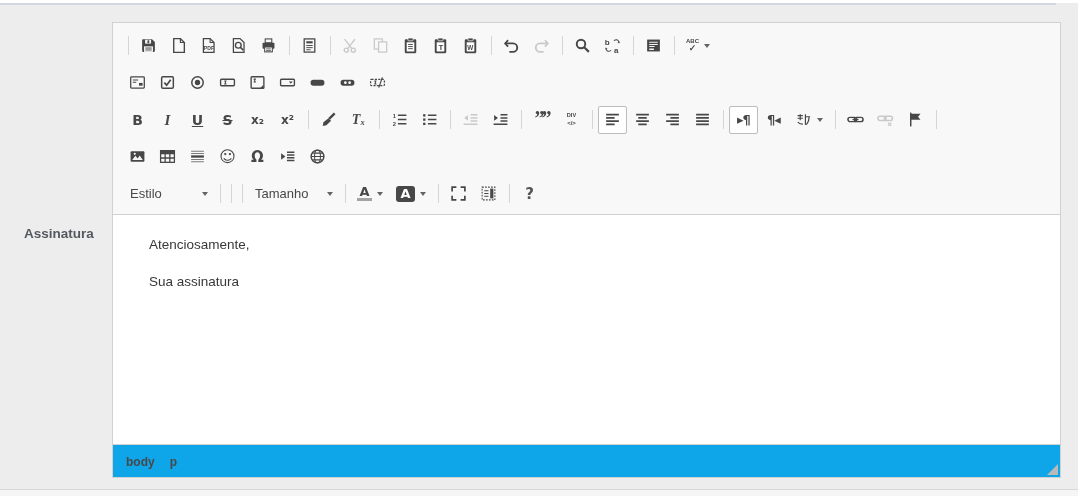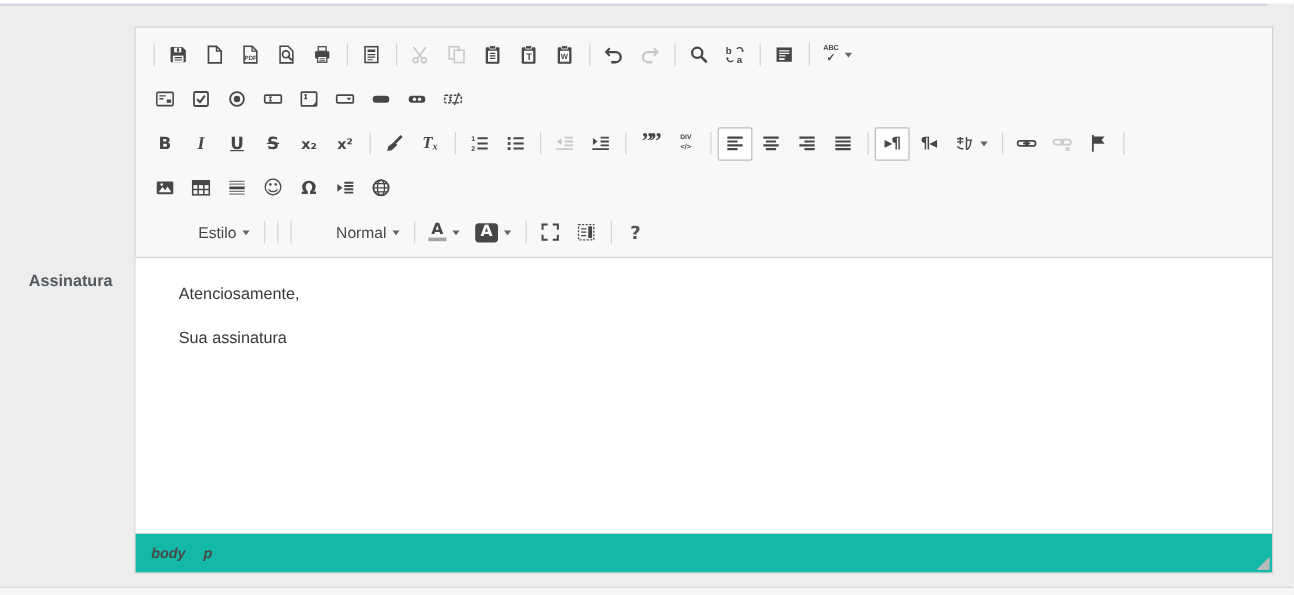--- a/index.html
+++ b/index.html
@@ -65,29 +65,29 @@
   [data-name="div-container-icon"] span:last-child{font-size:6px;margin-top:1px;}
   .caret{
     width:0;height:0;flex:none;
     border-left:3.5px solid transparent;border-right:3.5px solid transparent;
     border-top:4px solid #63636b;margin-left:5px;
   }
   .tb-combo{
     display:inline-flex;align-items:center;height:28px;min-width:92px;
     padding:0 7px;box-sizing:border-box;cursor:pointer;border-radius:2px;
   }
-  .combo-label{flex:1;font-size:13px;color:#484848;text-align:right;}
+  .combo-label{flex:1;font-size:13px;color:#484848;text-align:left;}
   .content{
     flex:1;background:#ffffff;border-top:1px solid #d1d1d1;border-bottom:1px solid #d1d1d1;
     padding:20px 36px;font-size:13.5px;color:#383838;overflow:hidden;cursor:text;
   }
   .content p{margin:0 0 17px 0;line-height:1.45;}
   .pathbar{
     height:32px;display:flex;align-items:center;position:relative;
-    padding-left:13px;background:#14b8a6;font-style:italic;
+    padding-left:13px;background:#0ea5e9;
   }
   .path-item{
     font-size:12px;font-weight:bold;color:#484848;margin-right:15px;
     cursor:pointer;text-decoration:none;
   }
   .resize-handle{
     position:absolute;right:2px;bottom:2px;width:0;height:0;cursor:se-resize;
     border-left:11px solid transparent;border-bottom:11px solid #b9b9b9;
   }
 </style>
@@ -605,21 +605,21 @@
       </div>
       <div class="tb-row" data-name="toolbar-row">
         <a class="tb-combo" data-name="styles-combo">
           <span class="combo-label" data-name="styles-combo-label">Estilo</span>
           <span class="caret" data-name="dropdown-caret-icon"></span>
         </a>
         <span class="tb-sep" data-name="toolbar-separator"></span>
         <span class="tb-sep" data-name="toolbar-separator"></span>
         <span class="tb-sep" data-name="toolbar-separator"></span>
         <a class="tb-combo" data-name="font-size-combo">
-          <span class="combo-label" data-name="font-size-combo-label">Normal</span>
+          <span class="combo-label" data-name="font-size-combo-label">Tamanho</span>
           <span class="caret" data-name="dropdown-caret-icon"></span>
         </a>
         <span class="tb-sep" data-name="toolbar-separator"></span>
         <a class="tb-btn" data-name="text-color-button">
           <span class="tico ttxt" data-name="text-color-icon">A</span>
           <span class="caret" data-name="dropdown-caret-icon"></span>
         </a>
         <a class="tb-btn" data-name="background-color-button">
           <span class="tico ttxt" data-name="background-color-icon">A</span>
           <span class="caret" data-name="dropdown-caret-icon"></span>

